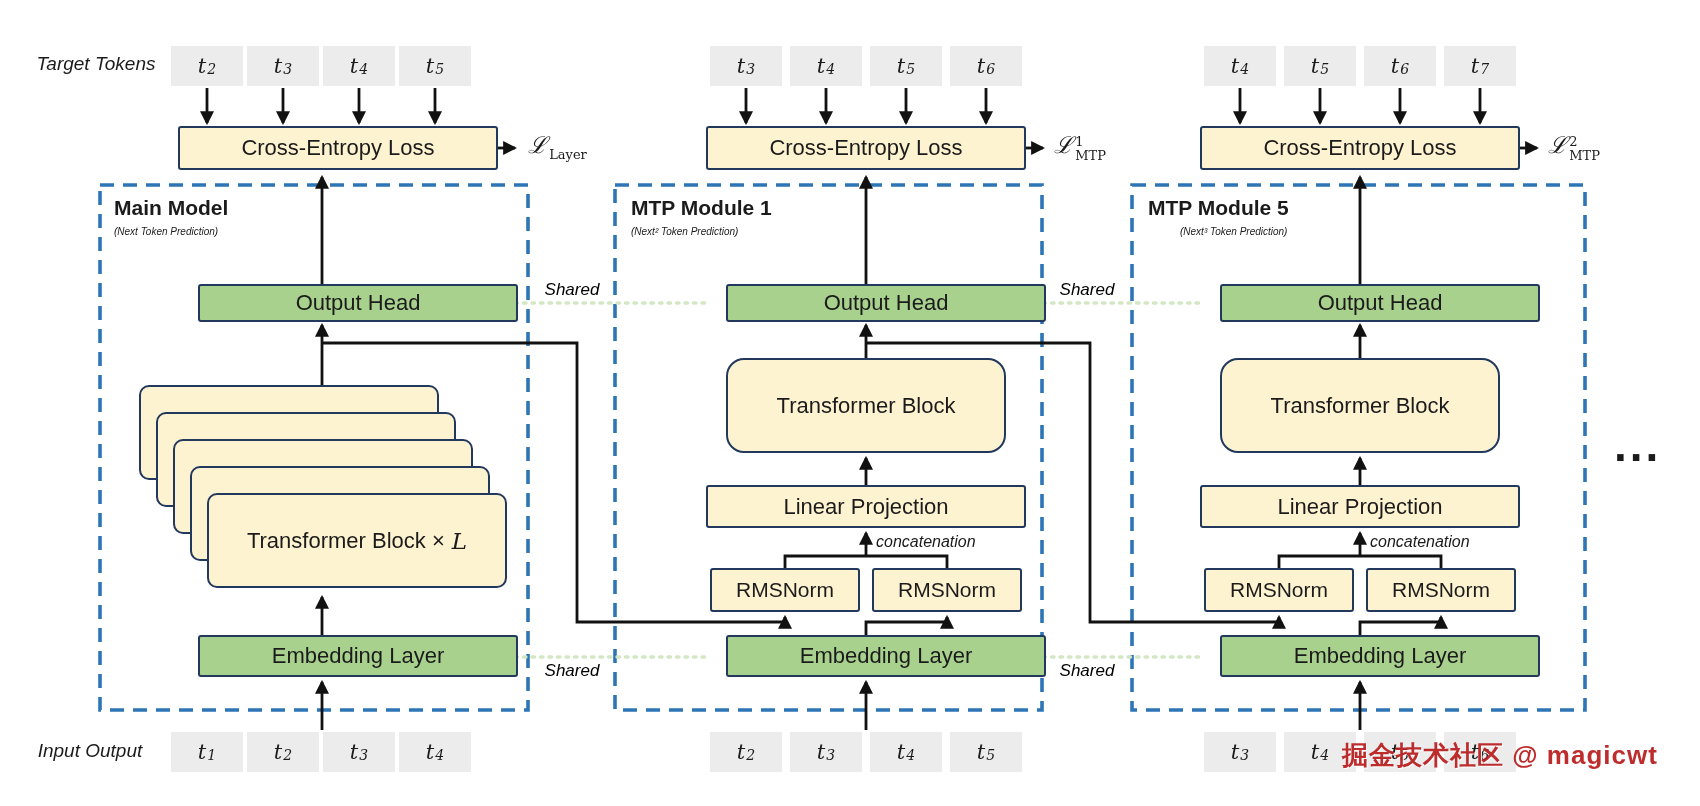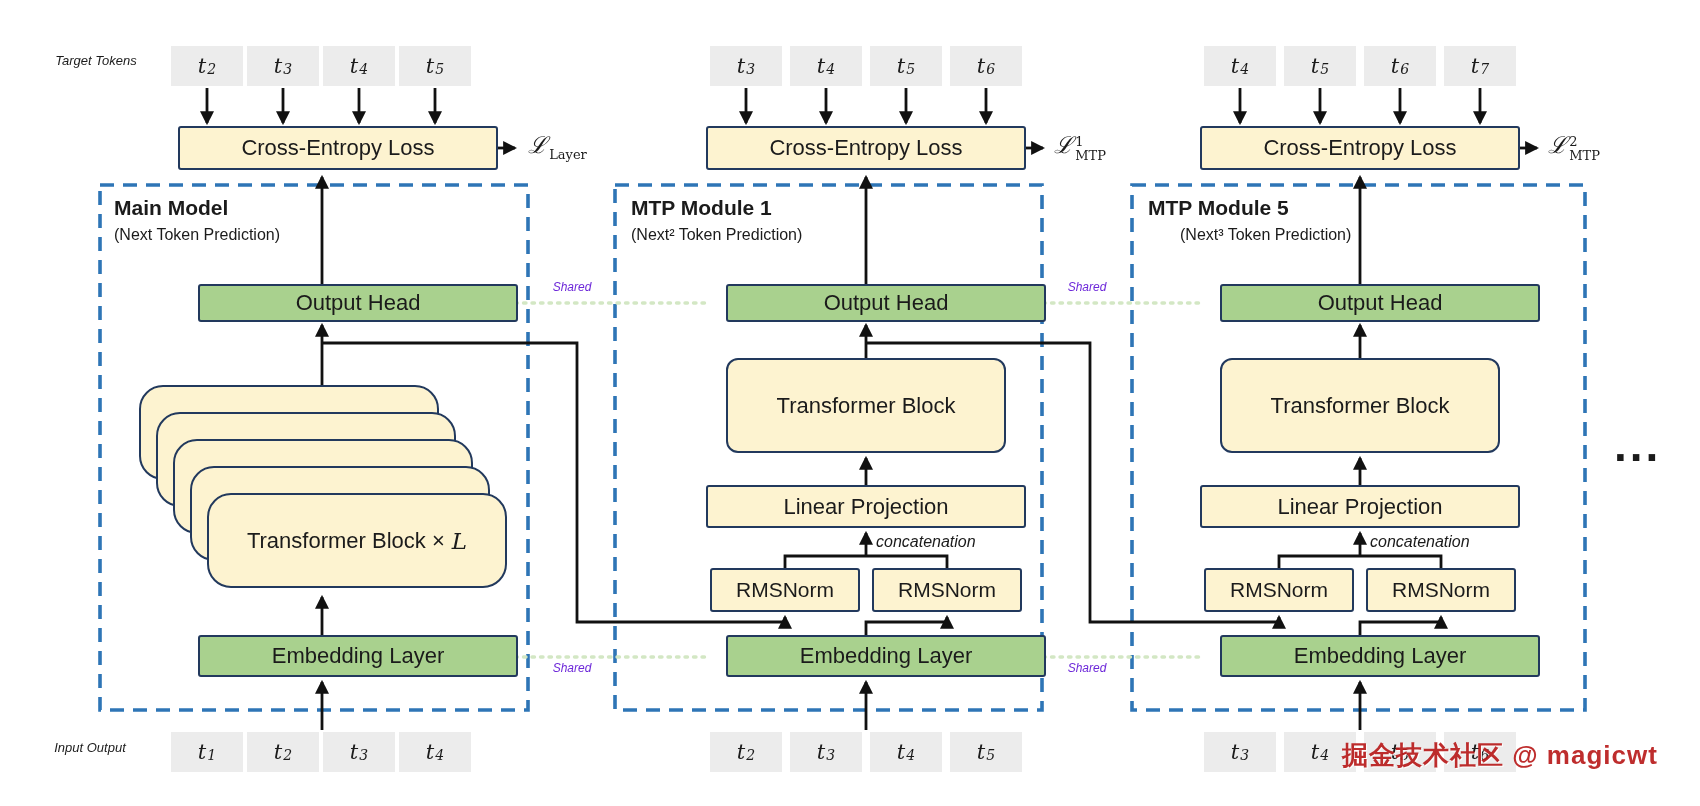--- a/index.html
+++ b/index.html
@@ -7,41 +7,41 @@
     position:relative;width:1700px;height:806px;background:#ffffff;overflow:hidden;
     font-family:"Liberation Sans",sans-serif;color:#1b1b1b;
   }
   #connectors{position:absolute;left:0;top:0;width:1700px;height:806px;z-index:1;}
   .abs{position:absolute;box-sizing:border-box;}
   
   .box{display:flex;align-items:center;justify-content:center;text-align:center;
        border:2.6px solid #22395d;border-radius:3px;font-size:22px;z-index:2;}
   .yellow{background:#fdf3d0;}
   .green{background:#a9d18e;margin-left:20px;}
-  .biground{border-radius:12px;}
+  .biground{border-radius:18px;}
   .rms{font-size:21px;}
   
   .tokrow{display:flex;z-index:2;}
   .gap4{gap:4px;} .gap8{gap:8px;}
   .tok{width:72px;height:40px;background:#ececec;display:flex;align-items:center;
        justify-content:center;font-family:"DejaVu Serif",serif;font-style:italic;font-size:21px;}
   .tok sub{font-size:14px;font-style:italic;margin-left:1px;transform:translateY(3px);}
   
-  .rowlabel{font-style:italic;font-size:13px;font-weight:500;text-align:center;z-index:2;}
+  .rowlabel{font-style:italic;font-size:19px;font-weight:500;text-align:center;z-index:2;}
   .mtitle{font-size:21px;font-weight:bold;z-index:2;}
-  .msub{font-size:16px;z-index:2;}
-  .sharedlbl{font-style:italic;font-size:12px;color:#6d28d9;text-align:center;font-weight:500;z-index:2;}
+  .msub{font-size:10px;font-style:italic;z-index:2;}
+  .sharedlbl{font-style:italic;font-size:17px;color:#000000;text-align:center;font-weight:500;z-index:2;}
   .concat{font-style:italic;font-size:16px;z-index:2;}
   .loss{display:flex;align-items:flex-start;z-index:2;font-family:"DejaVu Serif",serif;}
   .loss .sym{font-size:23px;font-style:italic;line-height:1;}
   .supsub{display:inline-flex;flex-direction:column;margin-left:2px;margin-top:1px;}
   .supsub .sp{font-size:13px;line-height:1.05;min-height:13px;display:block;}
   .supsub .sb{font-size:13px;line-height:1.05;display:block;}
   .stackcard{position:absolute;width:300px;height:95px;background:#fdf3d0;
-             border:2.6px solid #22395d;border-radius:24px;box-sizing:border-box;}
+             border:2.6px solid #22395d;border-radius:10px;box-sizing:border-box;}
   .stacklabel{display:flex;align-items:center;justify-content:center;width:100%;height:100%;font-size:22px;}
   .stacklabel .var{font-family:"DejaVu Serif",serif;font-style:italic;margin-left:7px;font-size:23px;}
   .ellipsis{font-size:46px;font-weight:bold;letter-spacing:3px;z-index:2;}
   .watermark{z-index:6;font-size:26px;font-weight:600;color:#b91c1c;opacity:.92;
              text-shadow:1px 1px 0 #ffffff;letter-spacing:1px;white-space:nowrap;}
 </style>
 </head>
 <body>
 
 <div id="stage">

